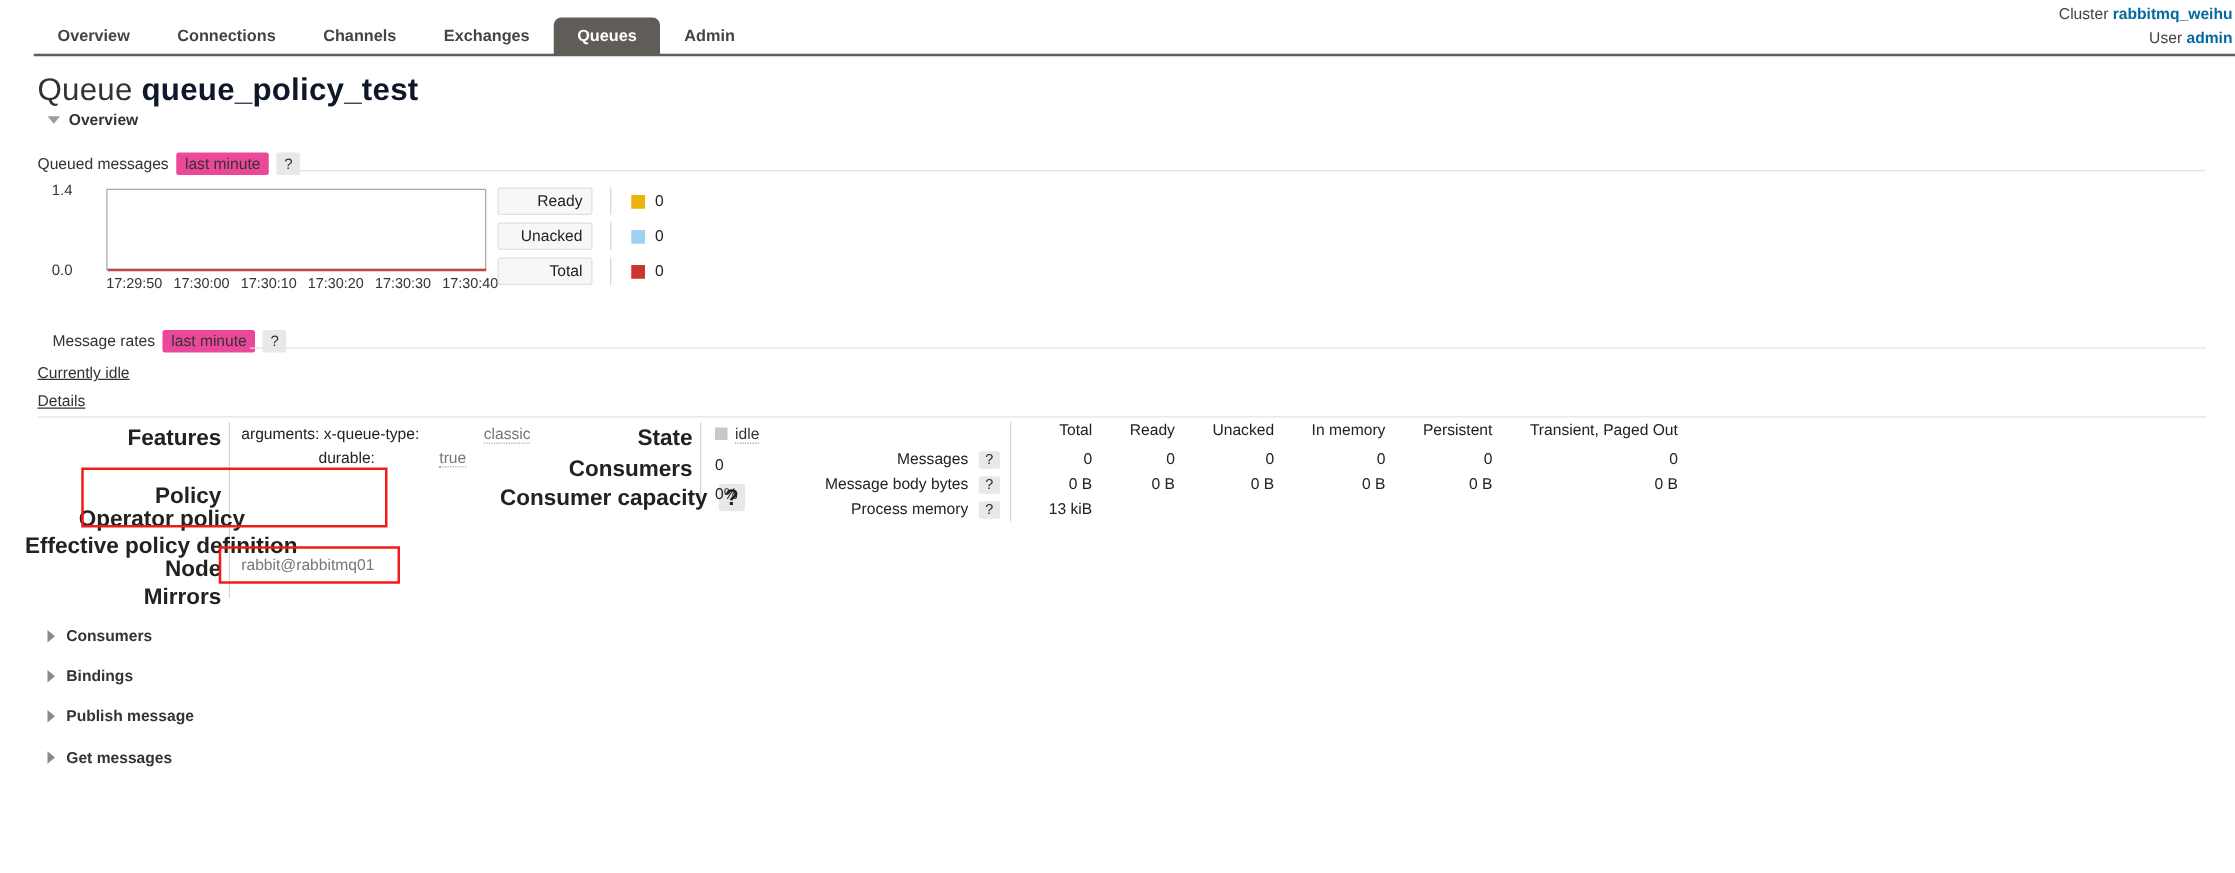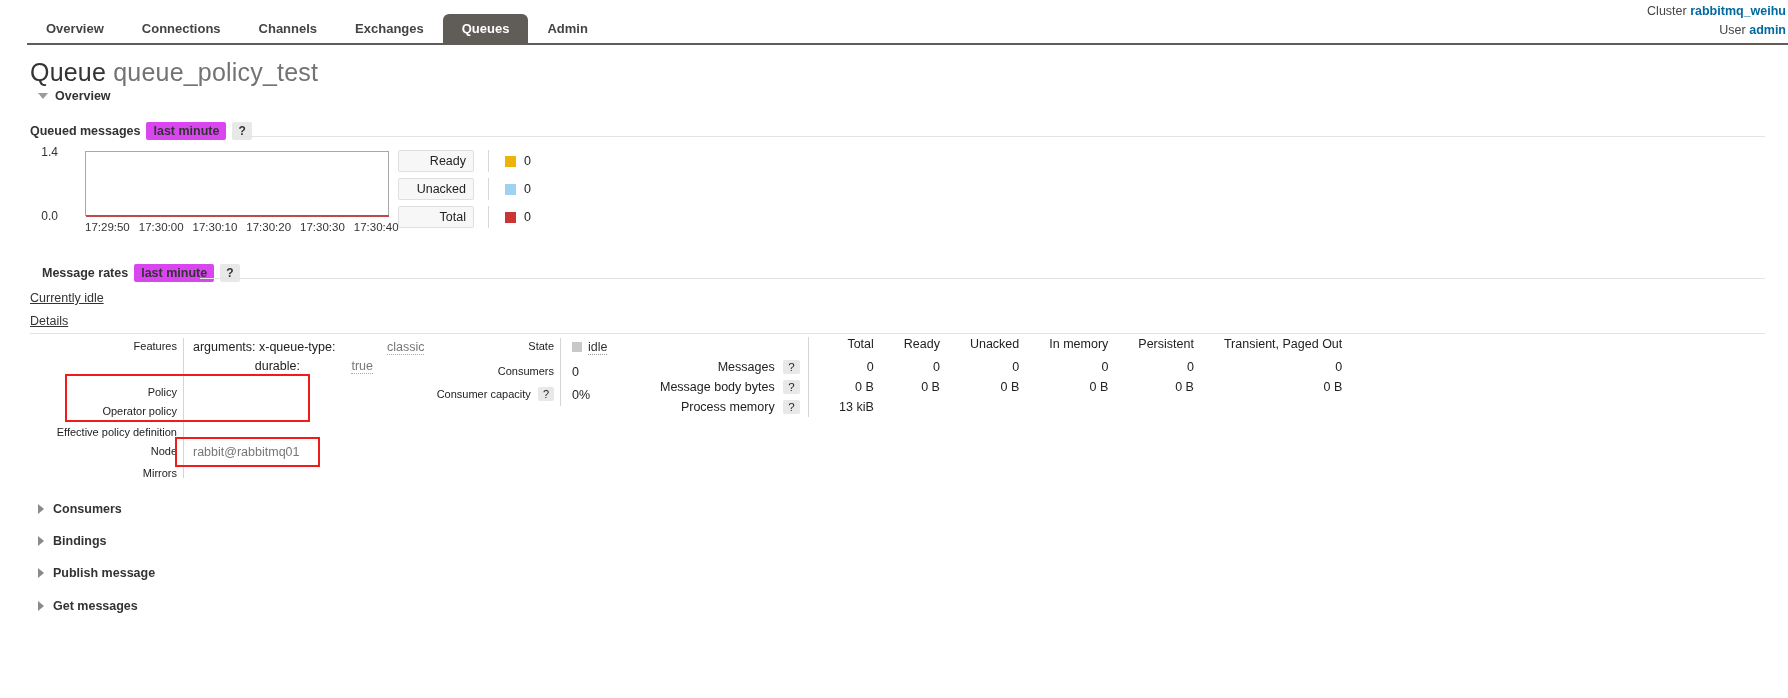--- a/index.html
+++ b/index.html
@@ -38,43 +38,43 @@
     position: absolute; left: 27px; right: 0; top: 43px;
     height: 2px; background: #605c58;
   }
 
   
   .page-title {
     position: absolute; left: 30px; top: 58px;
     font-size: 25px; font-weight: normal; color: #333;
     letter-spacing: .2px; white-space: nowrap;
   }
-  .page-title .qname { color: #737373; }
+  .page-title .qname { color: #0f172a; font-weight: bold; }
 
   .section-toggle {
     position: absolute; left: 38px; top: 89px;
     font-size: 12.5px; font-weight: bold; color: #333;
     display: flex; align-items: center; gap: 7px; cursor: pointer;
   }
   .tri-down {
     width: 0; height: 0; border-left: 5px solid transparent;
     border-right: 5px solid transparent; border-top: 6px solid #9b9b9b;
   }
   .tri-right {
     width: 0; height: 0; border-top: 5px solid transparent;
     border-bottom: 5px solid transparent; border-left: 6px solid #8a8a8a;
   }
 
   
   .subhead {
     position: absolute; display: flex; align-items: center;
-    gap: 6px; font-size: 12.5px; color: #333; white-space: nowrap; font-weight: bold;
+    gap: 6px; font-size: 12.5px; color: #333; white-space: nowrap;
   }
   .subhead .pill {
-    background: #d946ef; color: #333; padding: 2px 7px;
+    background: #ec4899; color: #333; padding: 2px 7px;
     font-size: 12.5px; border-radius: 2px;
   }
   .subhead .qmark {
     background: #e8e8e8; color: #333; padding: 2px 6px;
     font-size: 12px; border-radius: 2px; cursor: pointer;
   }
   .subhead-rule {
     position: absolute; height: 1px; background: #e3e3e3;
   }
 
@@ -118,22 +118,22 @@
   .plain-line {
     position: absolute; font-size: 12.5px; color: #333; white-space: nowrap; text-decoration: underline;
   }
   .details-rule {
     position: absolute; left: 30px; top: 333px; width: 1735px;
     height: 1px; background: #e3e3e3;
   }
 
   
   .lblcol {
-    position: absolute; text-align: right; font-size: 11px;
-    color: #222; white-space: nowrap;
+    position: absolute; text-align: right; font-size: 18px;
+    color: #222; white-space: nowrap; font-weight: bold;
   }
   .valcol {
     position: absolute; font-size: 12.5px; color: #222; white-space: nowrap;
   }
   .vline { position: absolute; width: 1px; background: #d5d5d5; }
 
   .muted-val { color: #777; }
   .dotted { border-bottom: 1px dotted #aaa; color: #777; margin-left: 48px; }
 
   

